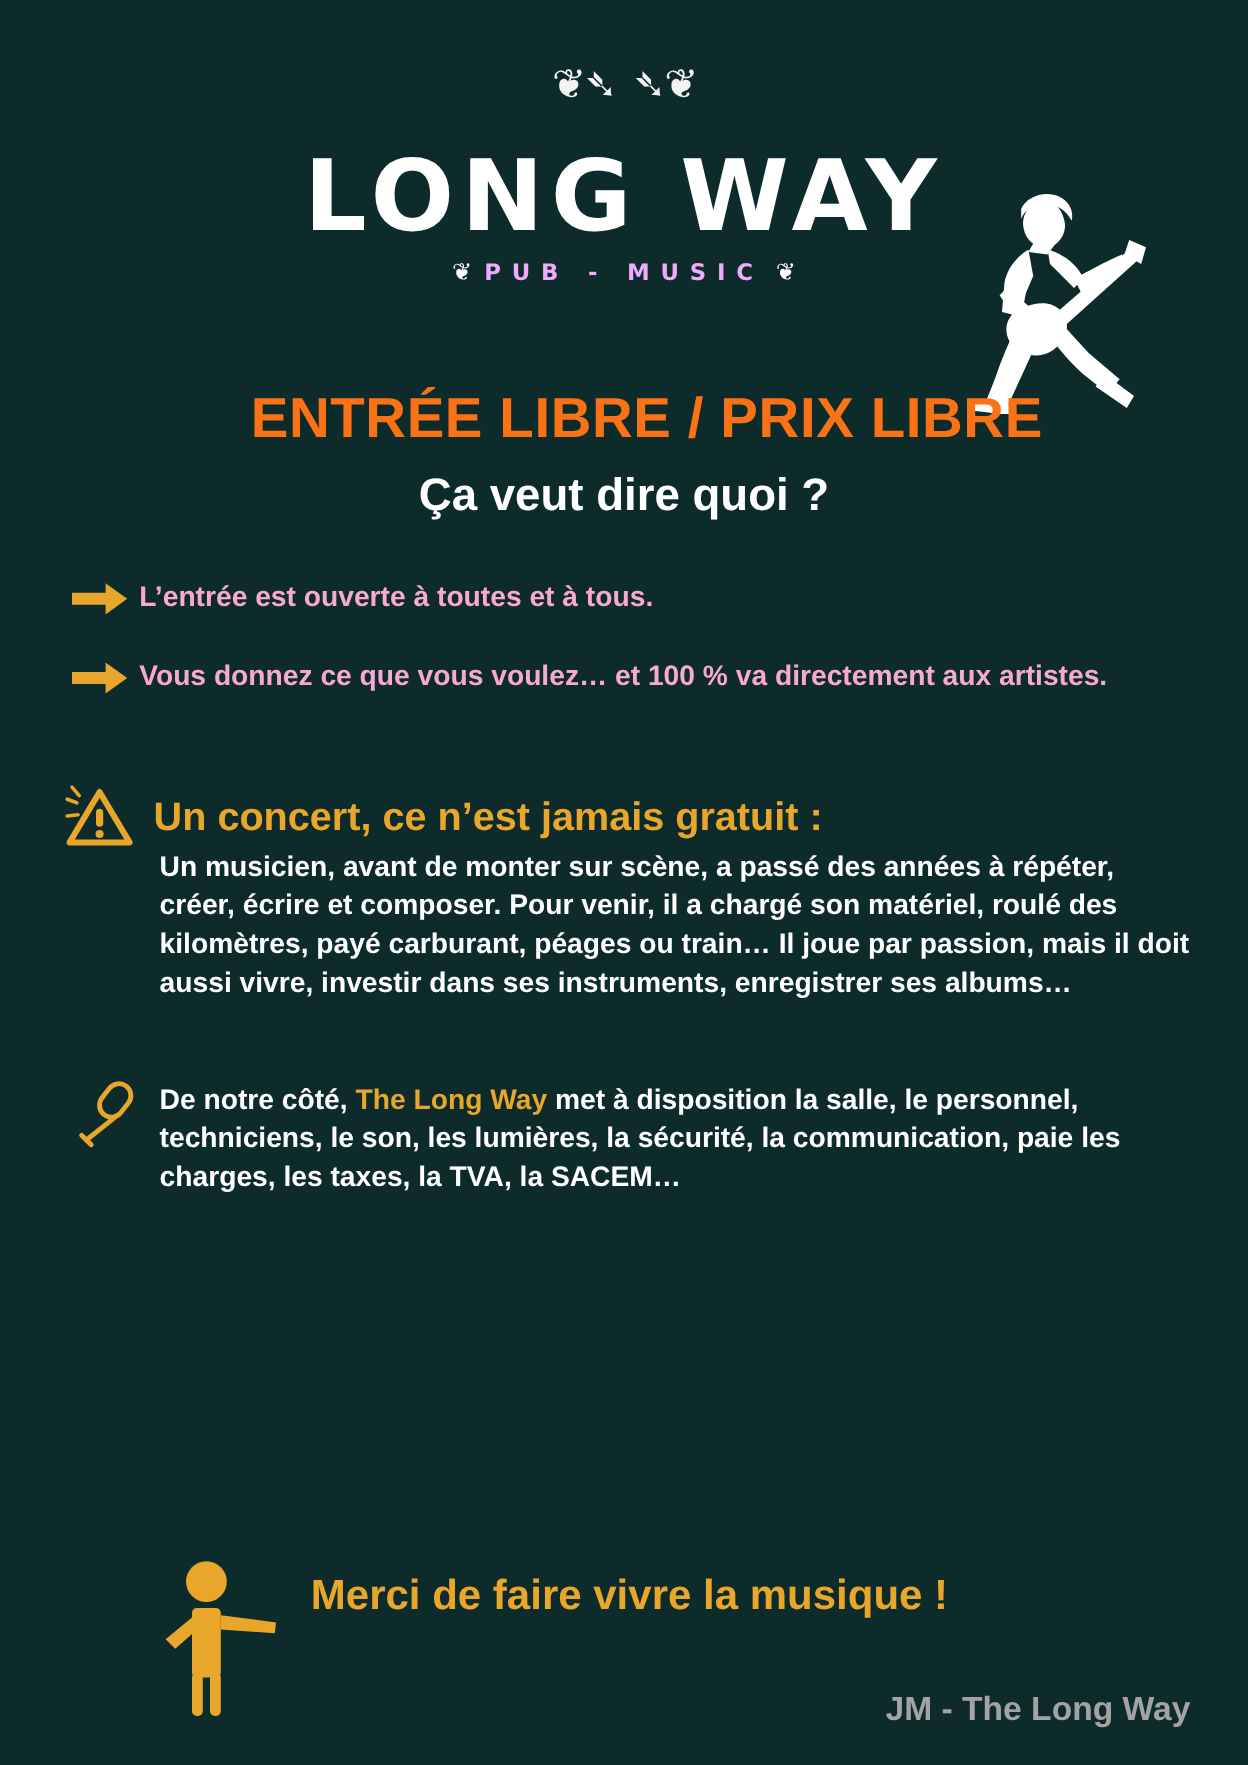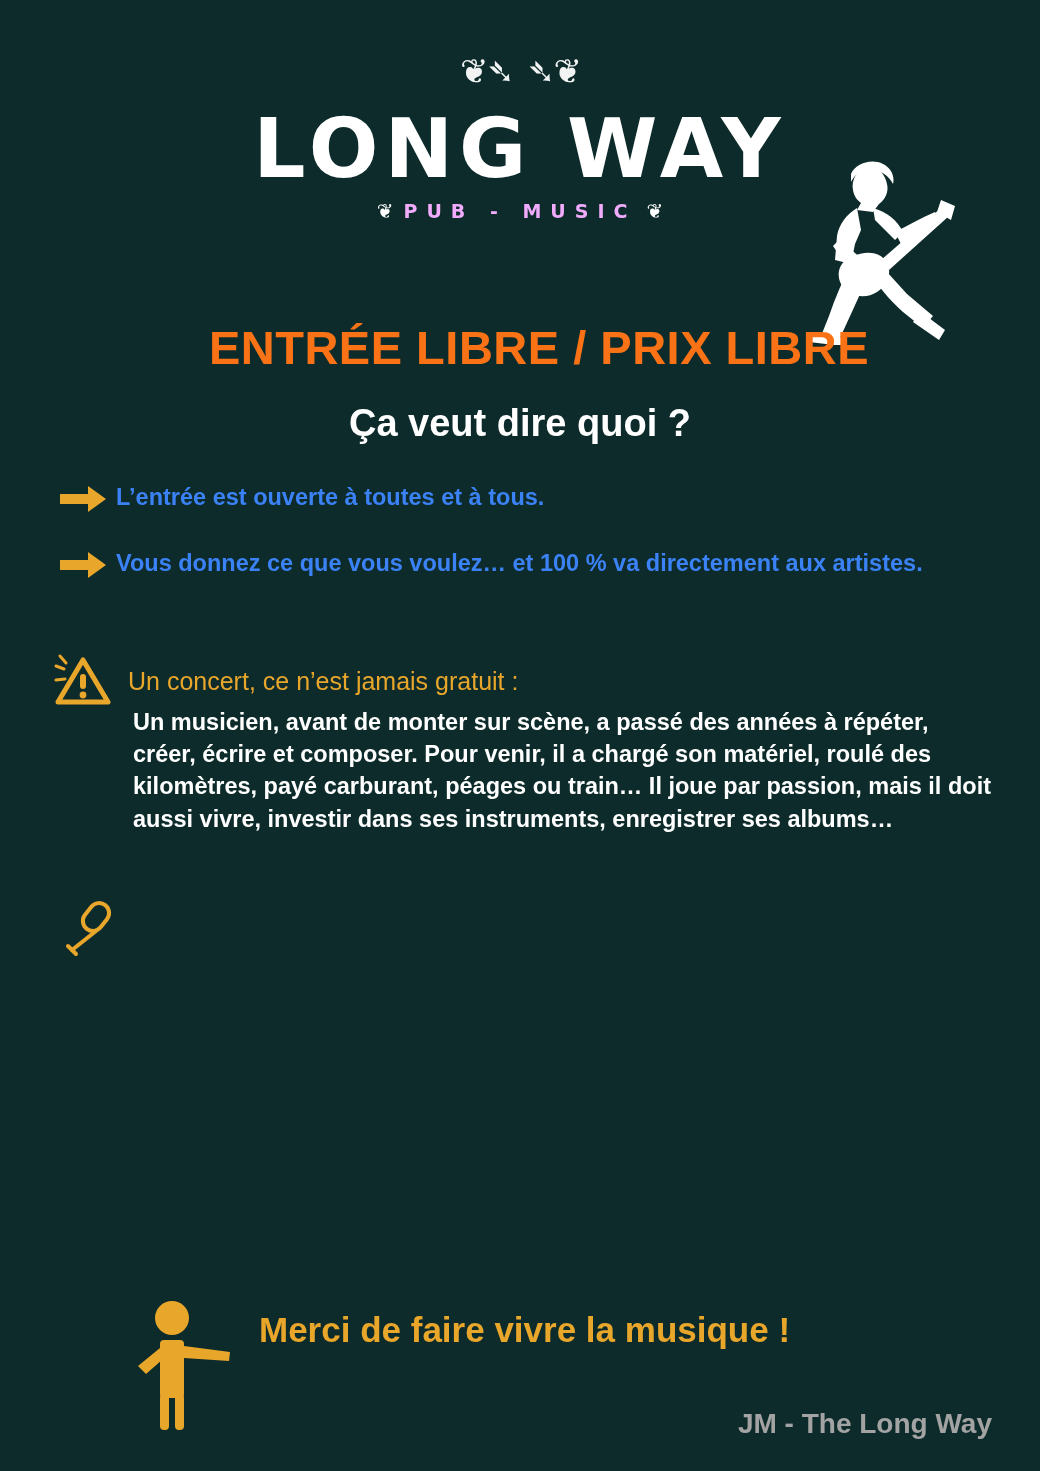--- a/index.html
+++ b/index.html
@@ -52,21 +52,21 @@
     color: #ffffff;
     line-height: 1;
   }
   .logo-long-way {
     font-family: "DejaVu Sans", sans-serif;
     font-weight: bold;
     font-size: 82px;
     letter-spacing: 6px;
     color: #ffffff;
     line-height: 1.05;
-    margin-top: 4px;
+    margin-top: 20px;
   }
   .logo-sub-row {
     display: flex;
     align-items: center;
     justify-content: center;
     gap: 10px;
     margin-top: 8px;
   }
   .logo-sub {
     font-family: "DejaVu Sans", sans-serif;
@@ -105,55 +105,54 @@
   }
   .title-sub {
     position: absolute;
     top: 392px;
     left: 0;
     width: 1040px;
     text-align: center;
     color: #ffffff;
     font-size: 38px;
     font-weight: bold;
-    margin-top: 10px;
   }
 
   
   .bullet {
     position: absolute;
     display: flex;
     align-items: flex-start;
     gap: 0;
   }
   .arrow-icon {
     width: 56px;
     flex: 0 0 56px;
     padding-top: 2px;
   }
   .bullet-text {
-    color: #3b82f6;
+    color: #f9a8d4;
     font-size: 23.5px;
     font-weight: bold;
     line-height: 1.33;
   }
   #bullet1 { top: 482px; left: 60px; width: 900px; }
   #bullet2 { top: 548px; left: 60px; width: 930px; }
 
   
   .sec-head {
     position: absolute;
     display: flex;
     align-items: center;
     gap: 14px;
   }
   .sec-head-text {
     color: #e8a62b;
-    font-size: 25px;
-    font-weight: normal;
+    font-size: 33px;
+    font-weight: bold;
   }
   #warn-head { top: 650px; left: 52px; }
   #bulb-head { top: 1028px; left: 52px; }
 
   .icon-box {
     width: 62px;
     height: 62px;
     flex: 0 0 62px;
     display: flex;
     align-items: center;
@@ -300,20 +299,21 @@
 
   <div class="mic-icon-wrap">
     <svg viewBox="0 0 62 62" width="62" height="62" aria-hidden="true">
       <g fill="none" stroke="#e8a62b" stroke-width="4" stroke-linejoin="round" stroke-linecap="round">
         <rect x="30" y="4" width="20" height="30" rx="10" transform="rotate(38 40 19)"></rect>
         <path d="M40 33 L16 52"></path>
         <path d="M12 48 L20 56"></path>
       </g>
     </svg>
   </div>
+  <div class="para" id="para-cote"><span>De notre côté, </span><span class="accent">The Long Way</span><span> met à disposition la salle, le personnel, techniciens, le son, les lumières, la sécurité, la communication, paie les charges, les taxes, la TVA, la SACEM…</span></div>
 
 
 
 
   <div class="person-icon">
     <svg viewBox="0 0 110 130" width="110" height="130" aria-hidden="true">
       <g fill="#e8a62b">
         <circle cx="42" cy="18" r="17"></circle>
         <rect x="30" y="40" width="24" height="58" rx="4"></rect>
         <path d="M30 48 L8 66 L16 74 L32 60 Z"></path>

